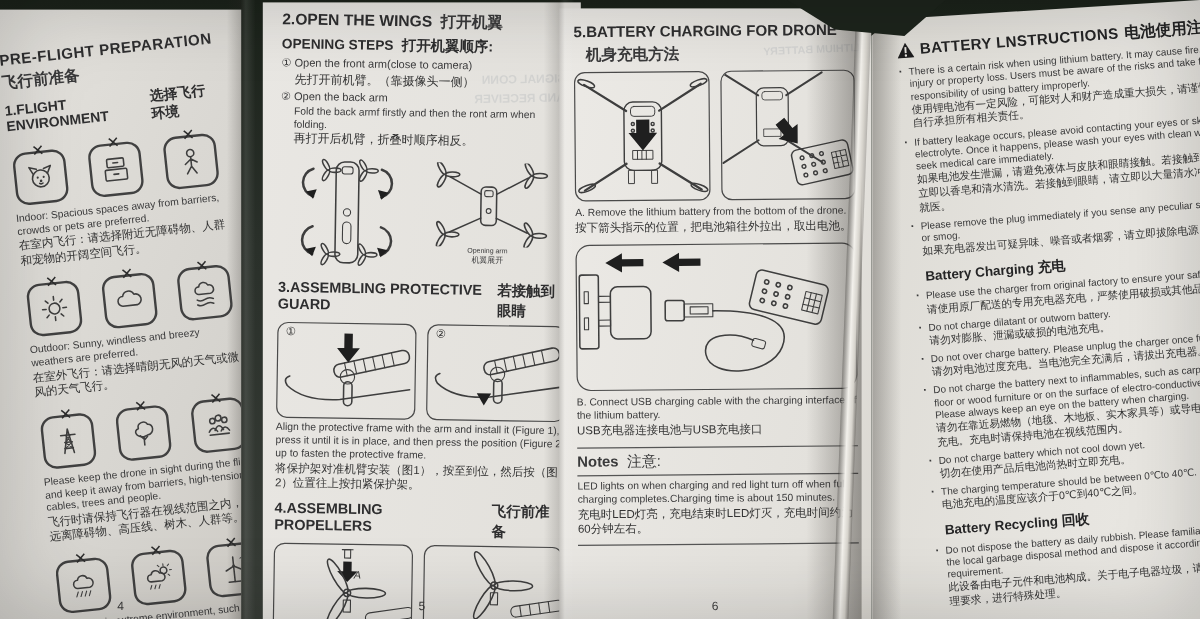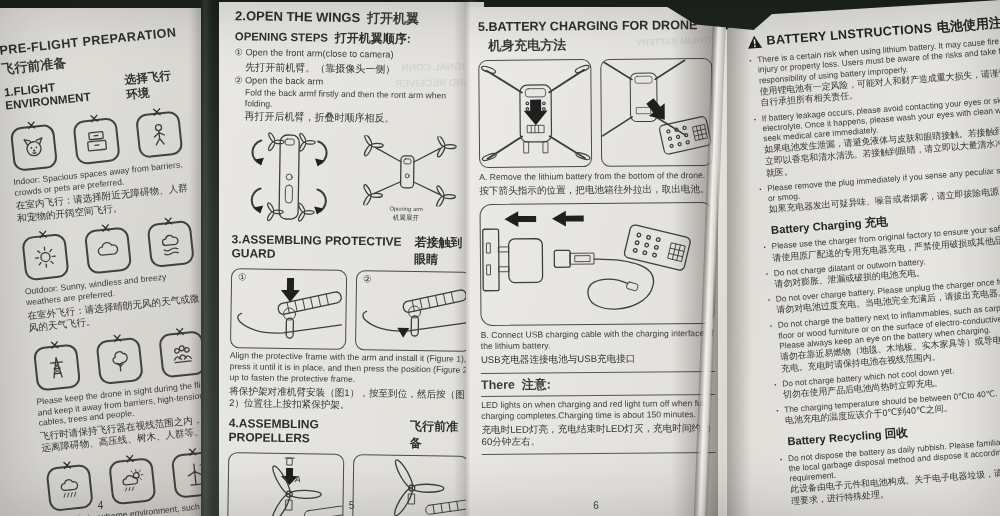--- a/index.html
+++ b/index.html
@@ -74,21 +74,21 @@
 
   
   .h2b{font-size:12.6px;font-weight:600;color:#2e2e2f;}
   .h2b-zh{font-size:13px;font-weight:600;margin:3px 0 5px 10px;}
   .figbox.bat{height:106px;}
   .usbbox{border:1.6px solid #4a4a4a;border-radius:12px;height:120px;margin-top:7px;overflow:hidden;}
   .capA{margin-top:4px;}
   .notes{margin-top:7px;border-top:1.2px solid #555;padding-top:3px;}
   .notes-h{display:flex;gap:7px;align-items:baseline;border-bottom:1.2px solid #555;padding-bottom:2px;margin-bottom:3px;}
   .notes-h .a{font-size:12.4px;font-weight:600;}
-  .notes-h .b{font-size:12.4px;font-weight:700;}
+  .notes-h .b{font-size:12.4px;font-weight:400;}
   .notes-end{border-bottom:1.2px solid #555;margin-top:5px;}
 
   
   .p7-title{display:flex;align-items:center;gap:5px;margin-bottom:4px;}
   .p7-title .a{font-size:12.6px;font-weight:700;letter-spacing:.3px;color:#242425;}
   .p7-title .b{font-size:13px;font-weight:600;color:#242425;}
   .blt{display:flex;gap:5px;margin:3.5px 0;}
   .blt .mk{font-size:10px;line-height:1.1;font-weight:700;}
   .blt .mk::before{content:"·";}
   .blt .txt{flex:1;}
@@ -559,21 +559,21 @@
             <rect class="thin" x="44" y="9" width="14" height="16"></rect>
               <path class="thin" d="M48.5 9 v16 M53 9 v16 M44 14.5 h14 M44 20 h14"></path>
           </g>
         </svg>
       </div>
       <p class="en capA">B. Connect USB charging cable with the charging interface of the lithium battery.</p>
       <p class="zh">USB充电器连接电池与USB充电接口</p>
 
       <div class="notes">
         <div class="notes-h">
-          <span class="a">There</span>
+          <span class="a">Notes</span>
           <span class="b">注意:</span>
         </div>
         <p class="en">LED lights on when charging and red light turn off when full charging completes.Charging time is about 150 minutes.</p>
         <p class="zh">充电时LED灯亮，充电结束时LED灯灭，充电时间约为60分钟左右。</p>
         <div class="notes-end"></div>
       </div>
     </div>
     <div class="pageno">6</div>
   </section>
 

